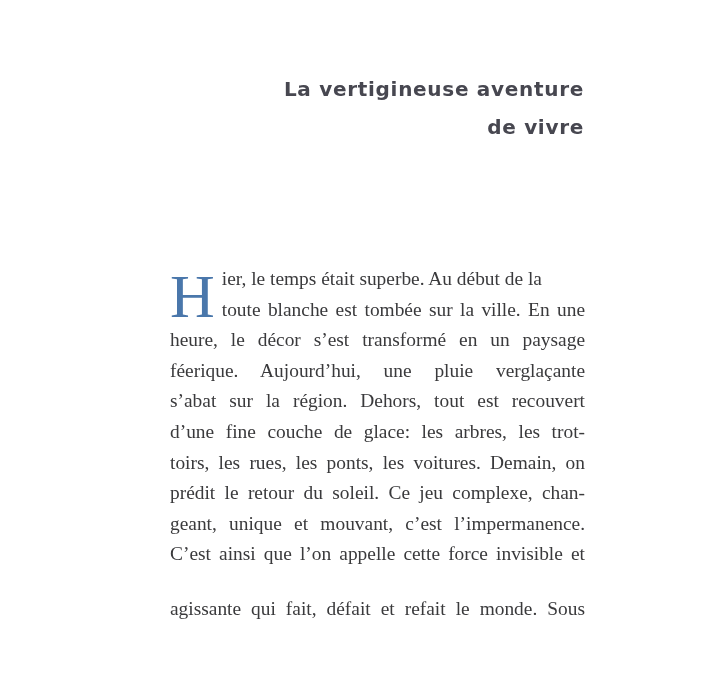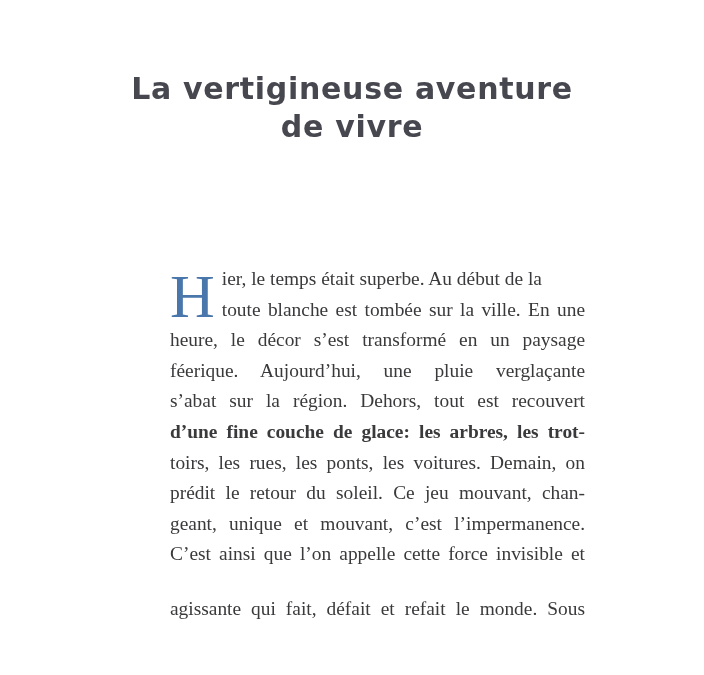--- a/index.html
+++ b/index.html
@@ -40,24 +40,24 @@
     white-space: nowrap;
   }
 
   
   .section-subtitle {
     position: absolute;
     left: 120px;
     top: 70px;
     width: 464px;
     margin: 0;
-    text-align: center;
+    text-align: right;
     font-family: "DejaVu Sans", "Liberation Sans", sans-serif;
     font-weight: 700;
-    font-size: 30px;
+    font-size: 20px;
     line-height: 38px;
     letter-spacing: 0.7px;
     color: #474750;
   }
 
   .section-subtitle .sub-line {
     display: block;
   }
 
   
@@ -120,22 +120,22 @@
   </h2>
 
   <div class="body-column">
     <p class="body-paragraph" style="color: rgb(58, 58, 60);">
       <span class="drop-cap" style="color: rgb(74, 119, 171);">H</span>
         <span class="tline indent-line" style="width: calc(100% - 52px); display: block;">ier, le temps était superbe. Au début de la</span>
         <span class="tline" style="width: 100%;">toute blanche est tombée sur la ville. En une</span>
         <span class="tline" style="width: 100%;">heure, le décor s’est transformé en un paysage</span>
         <span class="tline" style="width: 100%;">féerique. Aujourd’hui, une pluie verglaçante</span>
         <span class="tline" style="width: 100%;">s’abat sur la région. Dehors, tout est recouvert</span>
-        <span class="tline" style="width: 100%; font-weight: bold;">d’une fine couche de glace: les arbres, les trot-</span>
+        <span class="tline" style="width: 100%;">d’une fine couche de glace: les arbres, les trot-</span>
         <span class="tline" style="width: 100%;">toirs, les rues, les ponts, les voitures. Demain, on</span>
-        <span class="tline" style="width: 100%;">prédit le retour du soleil. Ce jeu mouvant, chan-</span>
+        <span class="tline" style="width: 100%;">prédit le retour du soleil. Ce jeu complexe, chan-</span>
         <span class="tline" style="width: 100%;">geant, unique et mouvant, c’est l’impermanence.</span>
         <span class="tline" style="width: 100%;">C’est ainsi que l’on appelle cette force invisible et</span>
         <span class="tline" style="width: 100%; text-align-last: justify; margin-top: 24px;">agissante qui fait, défait et refait le monde. Sous</span>
     </p>
   </div>
 
 </div>
 
 </body></html>

